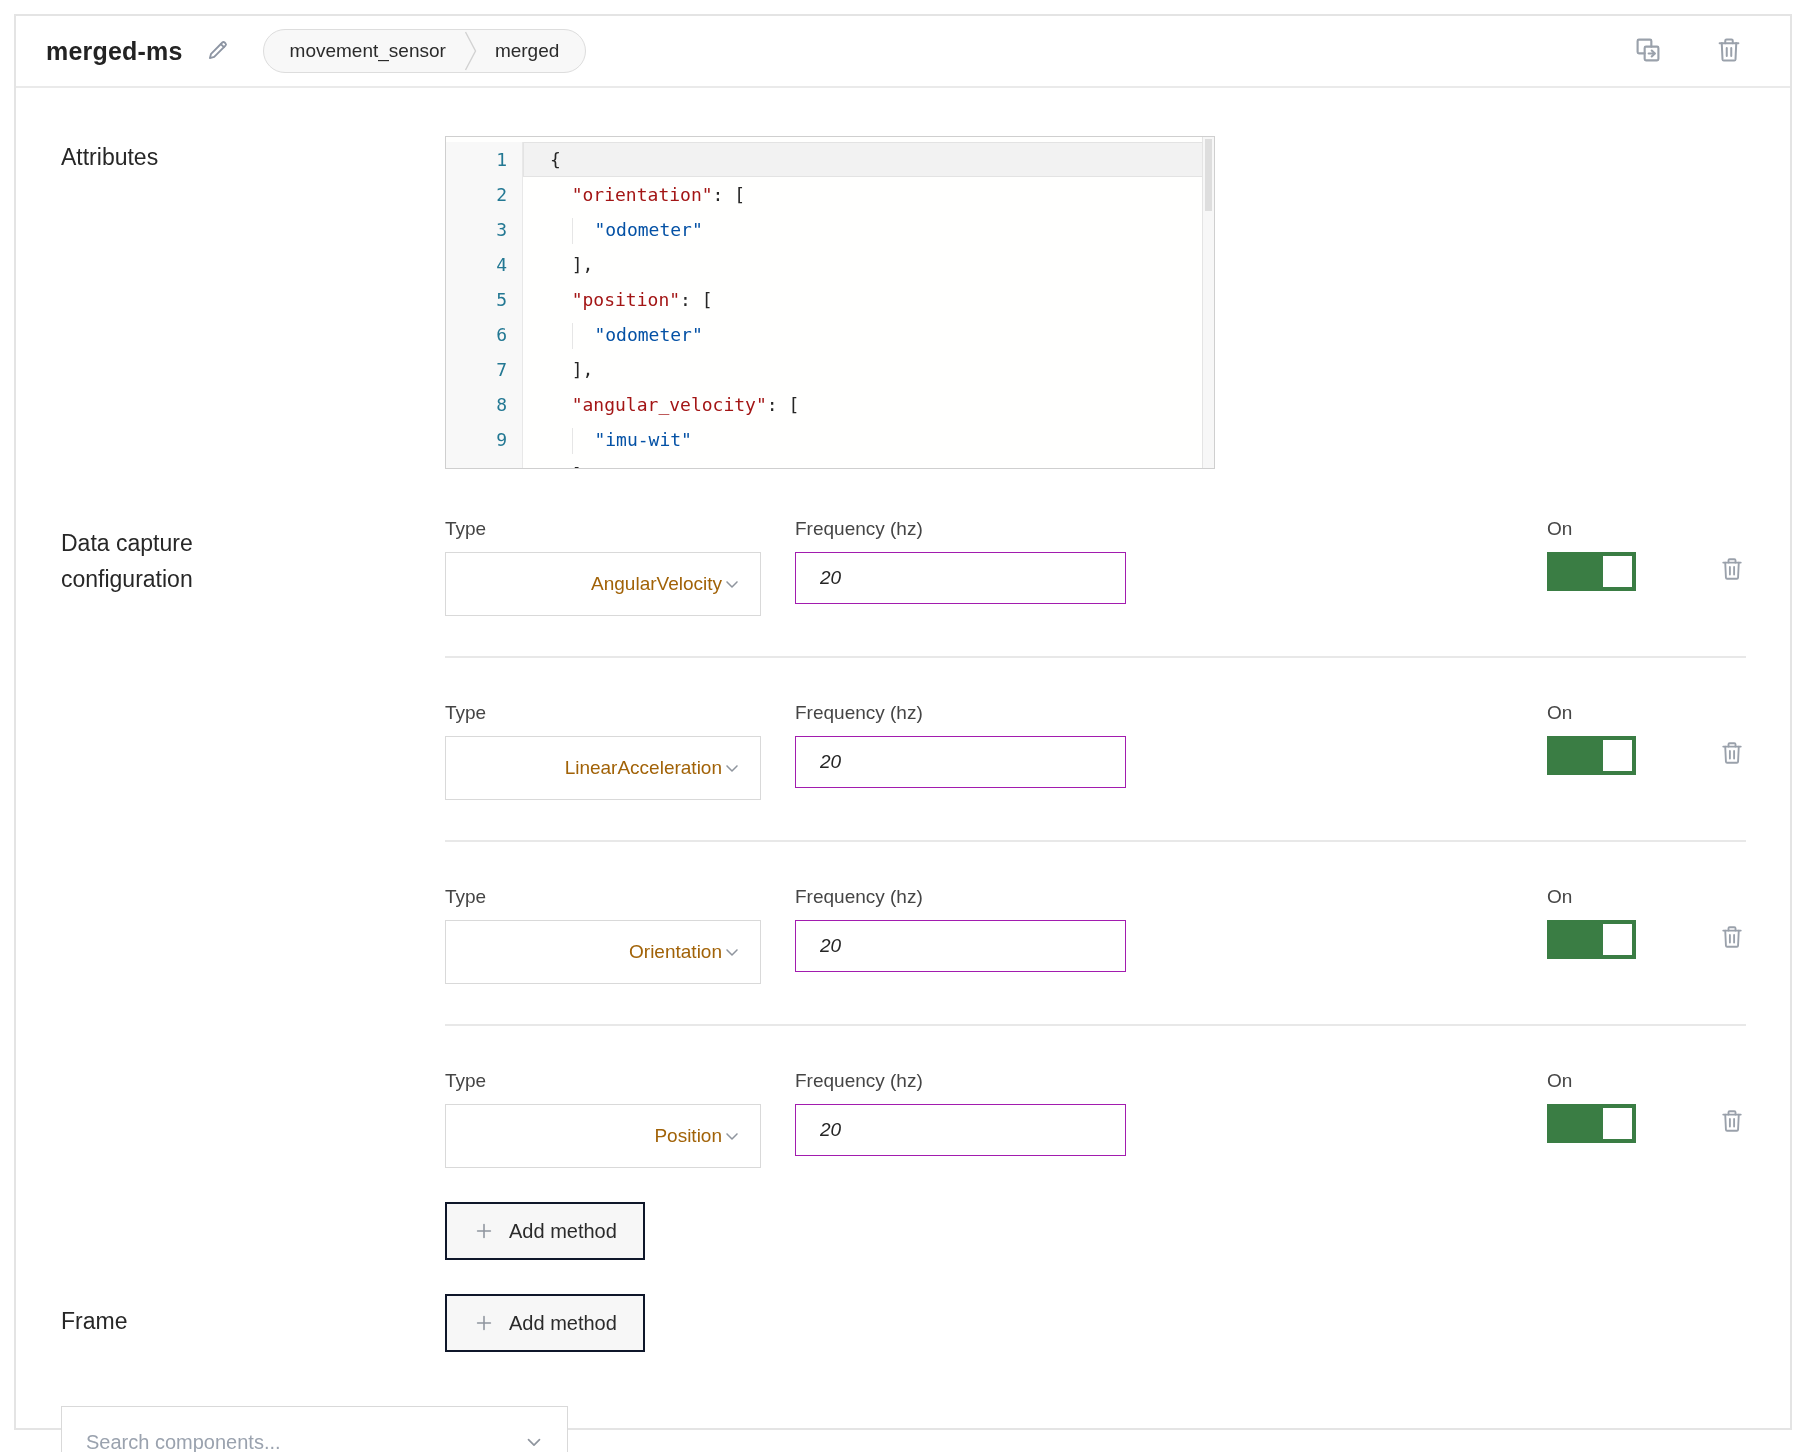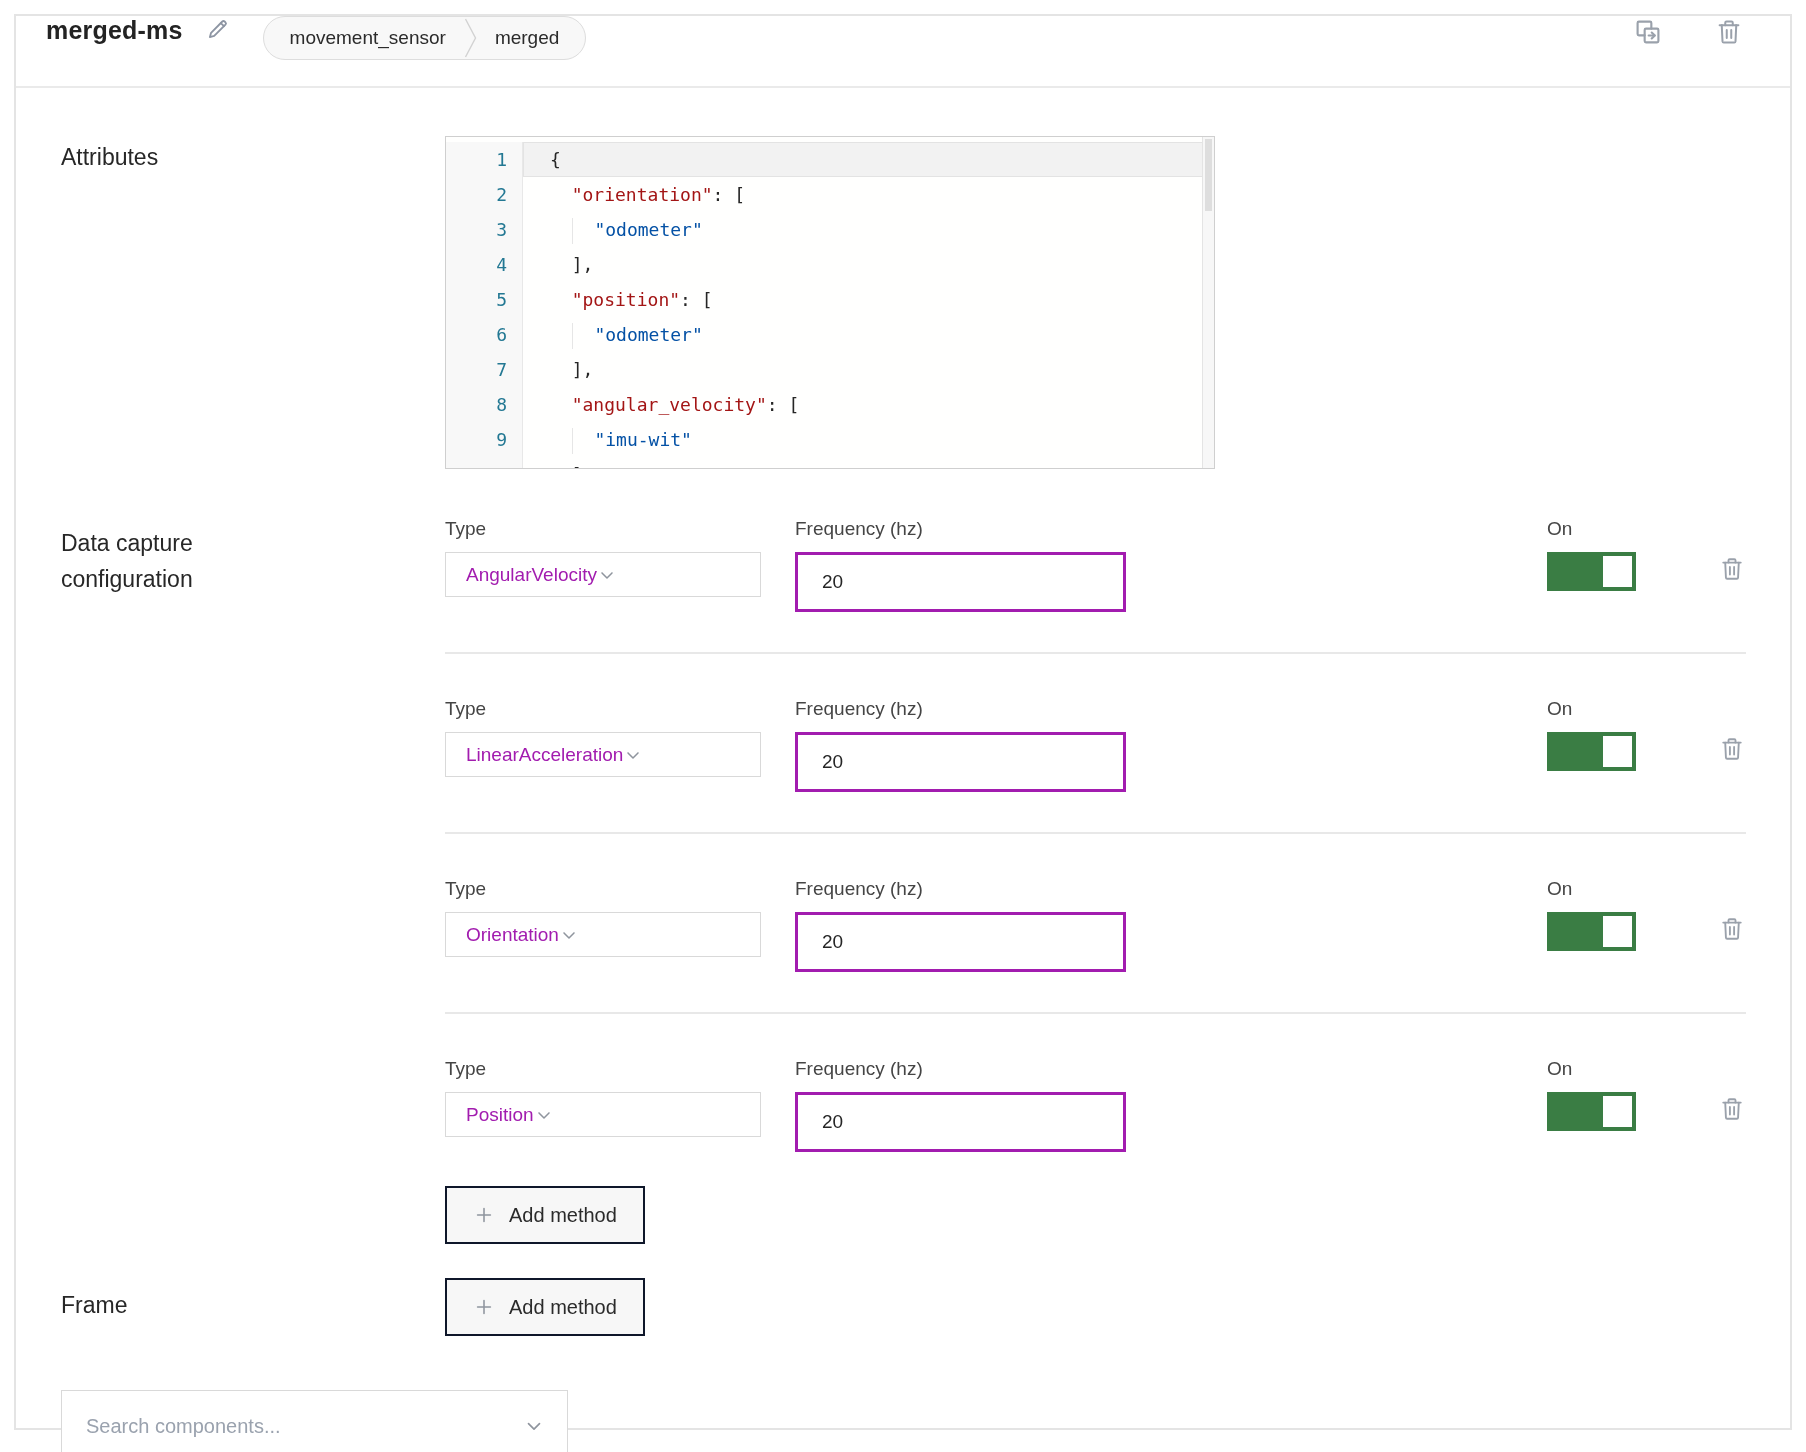--- a/index.html
+++ b/index.html
@@ -12,21 +12,21 @@
   }
   .card {
     position:absolute; left:14px; top:14px;
     width:1778px; height:1416px;
     border:2px solid #e4e4e4;
     background:#ffffff;
   }
   
   .card-header {
     height:72px;
-    display:flex; align-items:flex-start;
+    display:flex; align-items:center;
     padding:0 46px 0 30px;
     border-bottom:2px solid #eaeaea;
   }
   .title { font-size:25px; font-weight:700; color:#232323; letter-spacing:0.2px; }
   .edit-btn { margin-left:22px; background:none; border:none; cursor:pointer; display:flex; align-items:center; color:#8d95a3; }
   .pill {
     margin-left:32px;
     display:flex; align-items:center;
     height:44px; padding:16px 26px;
     border:1px solid #dddddd; border-radius:22px;
@@ -75,29 +75,30 @@
     background:#f7f7f7; border-left:1px solid #e4e4e4;
   }
   .editor-scrollbar .thumb { position:absolute; top:2px; left:2px; right:2px; height:72px; background:#dedede; }
 
   
   .dc-content { padding-top:0; }
   .capture-row { display:flex; align-items:flex-start; margin-bottom:40px; }
   .field-label { font-size:19px; color:#454545; margin-bottom:12px; }
   .type-group { width:316px; flex:0 0 316px; }
   .select-box {
-    height:45px; border:1px solid #d9d9d9; background:#fff;
-    display:flex; align-items:center; justify-content:flex-start;
-    padding:0 18px 0 20px; font-size:19px; color:#a21caf; cursor:pointer;
+    height:64px; border:1px solid #d9d9d9; background:#fff;
+    display:flex; align-items:center; justify-content:flex-end;
+    padding:0 18px 0 20px; font-size:19px; color:#a16207; cursor:pointer;
   }
   .freq-group { width:331px; flex:0 0 331px; margin-left:34px; }
   .freq-input {
-    width:100%; height:60px; border:3px solid #a21caf; background:#fff;
+    width:100%; height:52px; border:1px solid #a21caf; background:#fff;
     font-size:19px; color:#262626; padding:0 24px;
     font-family:"Liberation Sans", sans-serif;
+    font-style:italic;
   }
   .on-group { margin-left:auto; }
   .toggle {
     width:89px; height:39px; background:#3a7d44;
     position:relative; border:none; cursor:pointer; display:block;
   }
   .toggle .knob { position:absolute; top:4px; right:4px; width:29px; height:31px; background:#ffffff; }
   .row-trash {
     margin-left:82px; margin-top:37px;
     background:none; border:none; cursor:pointer; color:#9aa1ab; display:flex;

